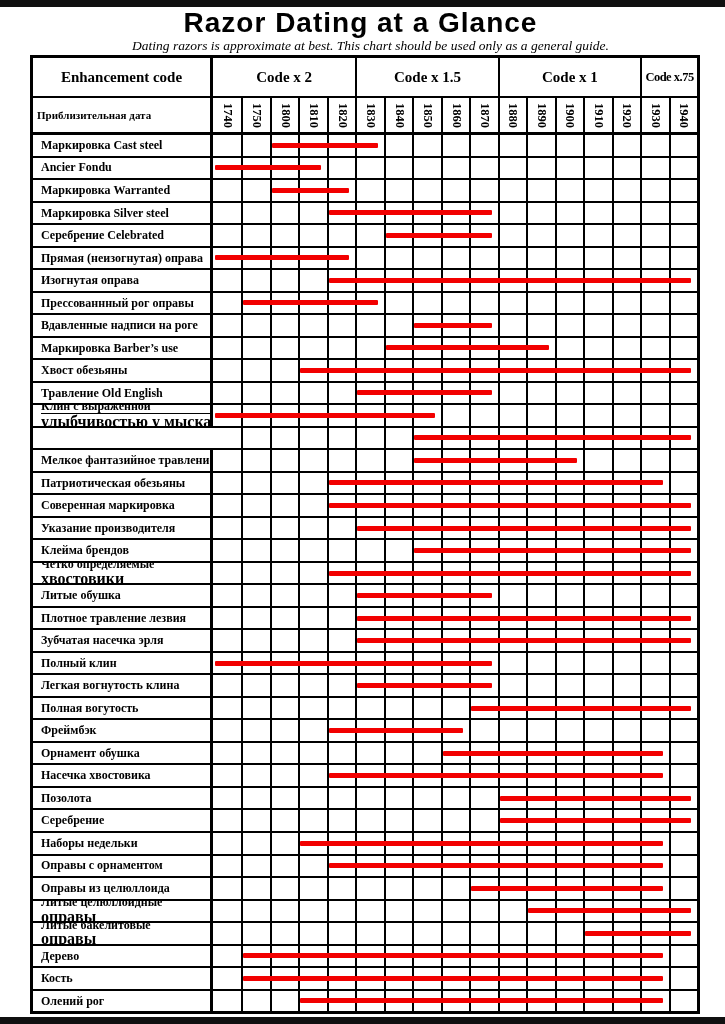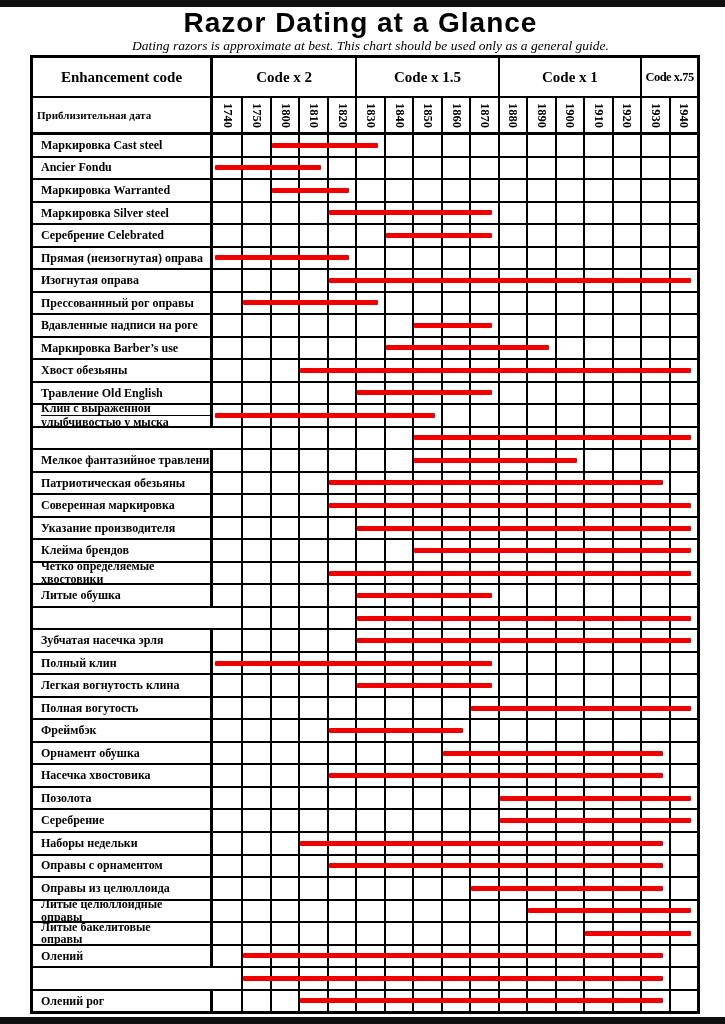--- a/index.html
+++ b/index.html
@@ -49,21 +49,21 @@
     flex:1;display:grid;grid-template-columns:180px repeat(17,1fr);
     border-bottom:2px solid #000;box-sizing:border-box;min-height:0;
   }
   .drow:last-child{border-bottom:none;}
   .lcell{
     box-sizing:border-box;border-right:3px solid #000;
     display:flex;flex-direction:column;justify-content:center;
     padding-left:8px;font-weight:bold;font-size:12px;line-height:1.05;
     white-space:nowrap;overflow:hidden;
   }
-  .lcell .l2{font-size:12px;}
+  .lcell .l2{font-size:16px;}
   .lcell .l1.midline{border-bottom:1.5px solid #000;margin-right:-8px;}
   .cell{box-sizing:border-box;border-left:2px solid #000;min-height:0;}
   .cell.c0{border-left:none;}
   .bararea{position:relative;grid-column:2 / span 17;display:grid;
     grid-template-columns:repeat(17,1fr);min-height:0;}
   .bar{
     position:absolute;top:calc(50% - 2.5px);height:5px;border-radius:1px;
   }
 </style>
 </head>
@@ -621,20 +621,23 @@
           <div class="cell"></div>
           <div class="cell"></div>
           <div class="cell"></div>
           <div class="cell"></div>
           <div class="cell"></div>
           <div class="cell"></div>
           <div class="bar" style="background: rgb(242, 0, 0); left: calc(29.4118% + 2px); width: calc(29.4118% - 8px);"></div>
         </div>
       </div>
       <div class="drow">
+        <div class="lcell">
+          <div class="l1">Плотное травление лезвия</div>
+        </div>
         <div class="bararea">
           <div class="cell c0"></div>
           <div class="cell"></div>
           <div class="cell"></div>
           <div class="cell"></div>
           <div class="cell"></div>
           <div class="cell"></div>
           <div class="cell"></div>
           <div class="cell"></div>
           <div class="cell"></div>
@@ -996,21 +999,21 @@
           <div class="cell"></div>
           <div class="cell"></div>
           <div class="cell"></div>
           <div class="cell"></div>
           <div class="cell"></div>
           <div class="bar" style="background: rgb(242, 0, 0); left: calc(76.4706% + 2px); width: calc(23.5294% - 8px);"></div>
         </div>
       </div>
       <div class="drow">
         <div class="lcell">
-          <div class="l1">Олений</div>
+          <div class="l1">Дерево</div>
         </div>
         <div class="bararea">
           <div class="cell c0"></div>
           <div class="cell"></div>
           <div class="cell"></div>
           <div class="cell"></div>
           <div class="cell"></div>
           <div class="cell"></div>
           <div class="cell"></div>
           <div class="cell"></div>
@@ -1020,20 +1023,23 @@
           <div class="cell"></div>
           <div class="cell"></div>
           <div class="cell"></div>
           <div class="cell"></div>
           <div class="cell"></div>
           <div class="cell"></div>
           <div class="bar" style="background: rgb(242, 0, 0); left: calc(5.88235% + 2px); width: calc(88.2353% - 8px);"></div>
         </div>
       </div>
       <div class="drow">
+        <div class="lcell">
+          <div class="l1">Кость</div>
+        </div>
         <div class="bararea">
           <div class="cell c0"></div>
           <div class="cell"></div>
           <div class="cell"></div>
           <div class="cell"></div>
           <div class="cell"></div>
           <div class="cell"></div>
           <div class="cell"></div>
           <div class="cell"></div>
           <div class="cell"></div>

